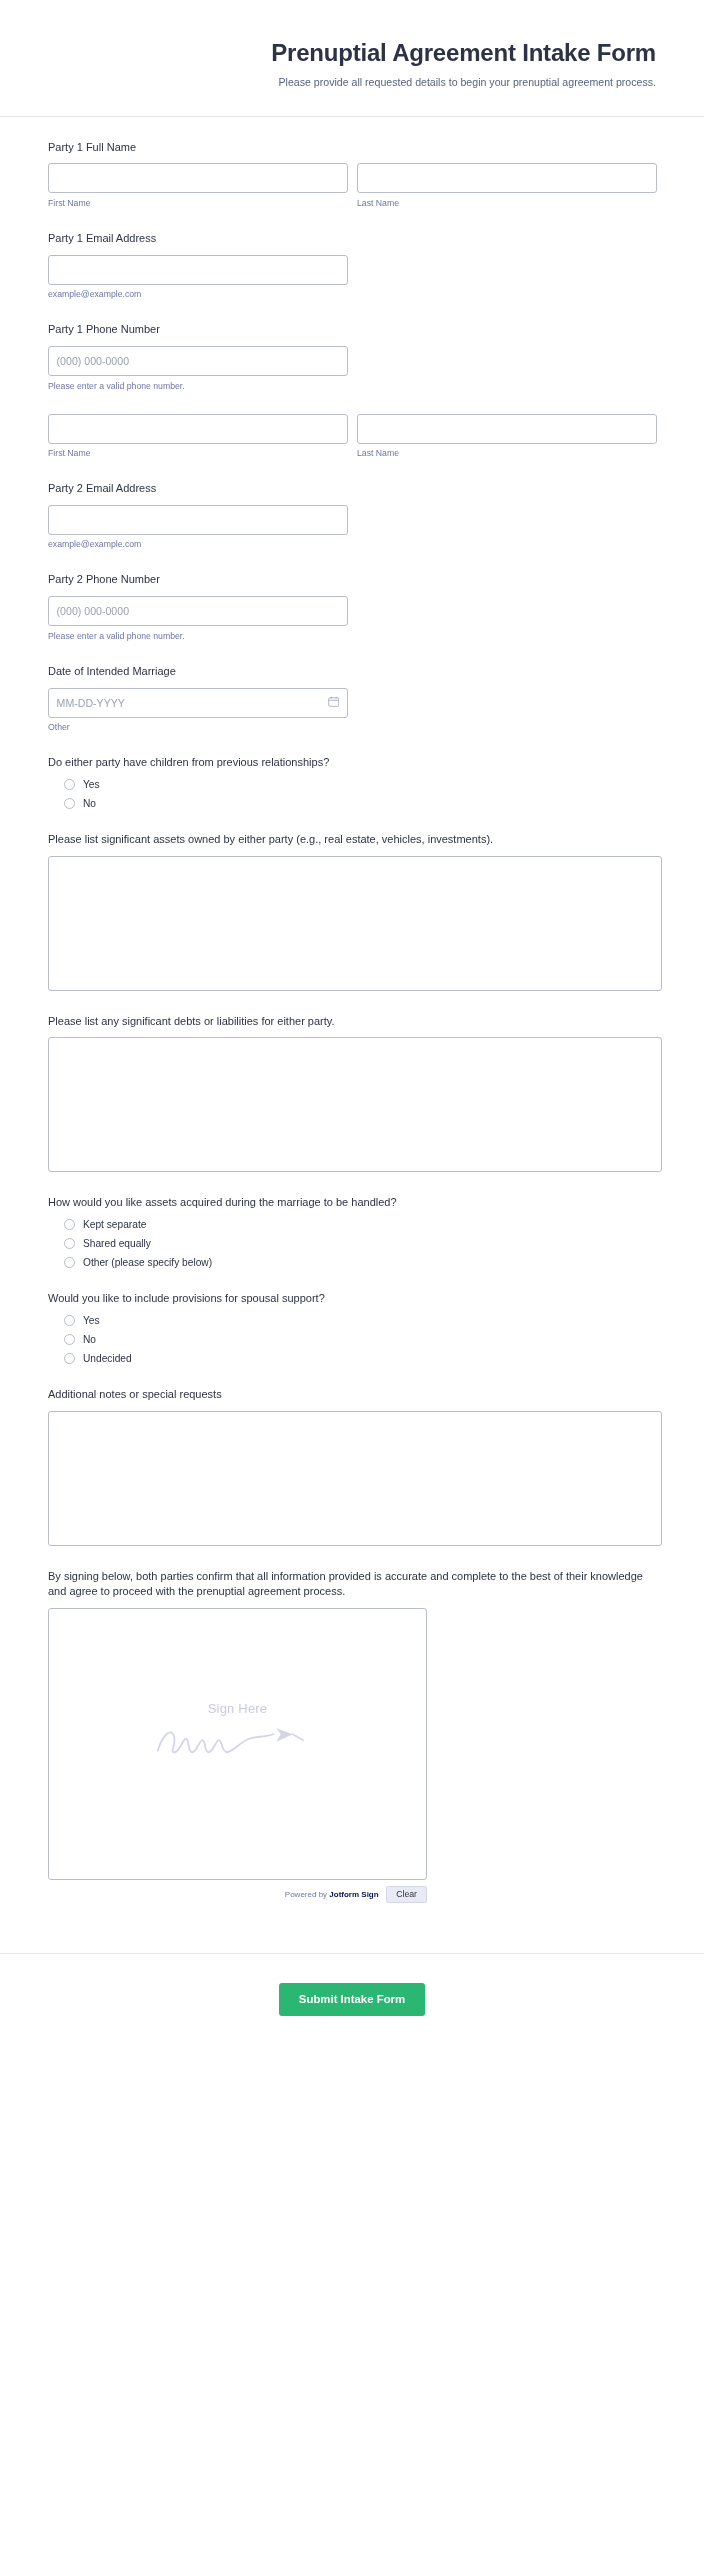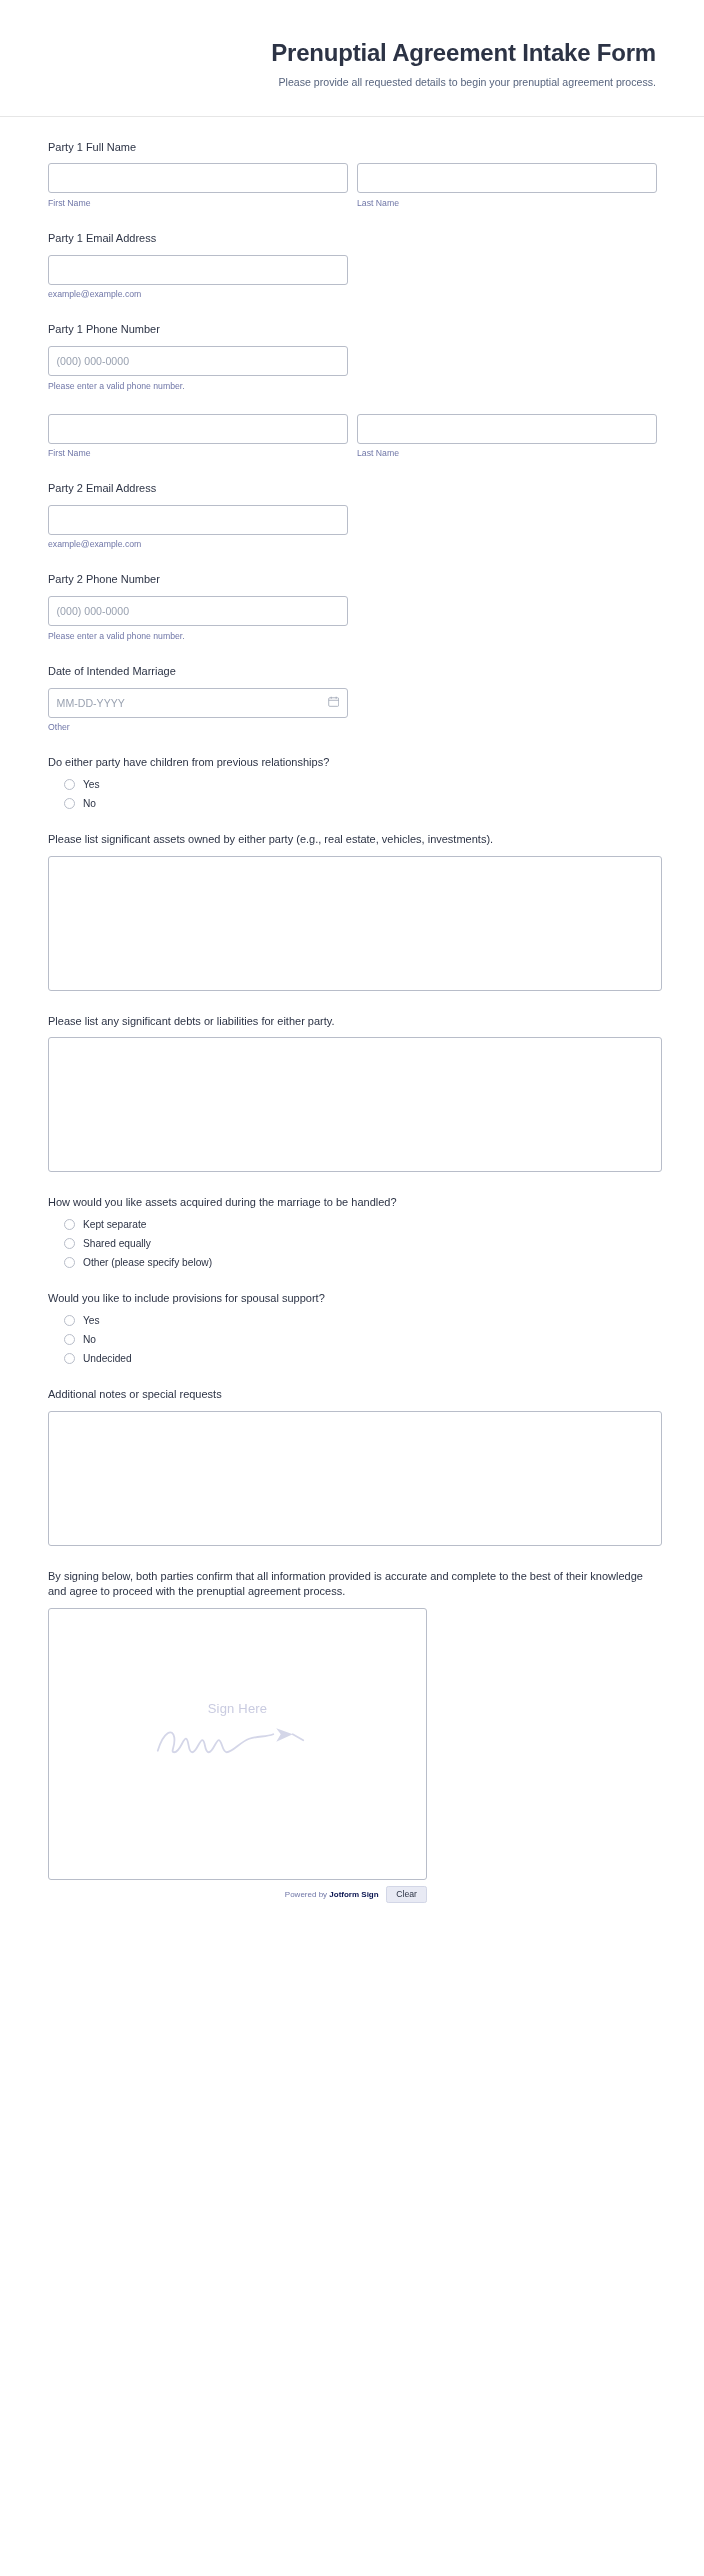--- a/index.html
+++ b/index.html
@@ -362,16 +362,19 @@
           </div>
         </div>
         <div class="sign-footer">
           <span class="powered"><span>Powered by </span><b>Jotform Sign</b></span>
           <button class="clear-btn">Clear</button>
         </div>
       </div>
 
     </div>
 
+    <div class="footer">
+      <button class="submit-btn">Submit Intake Form</button>
+    </div>
 
   </div>
 </div>
 
 
 </body></html>

